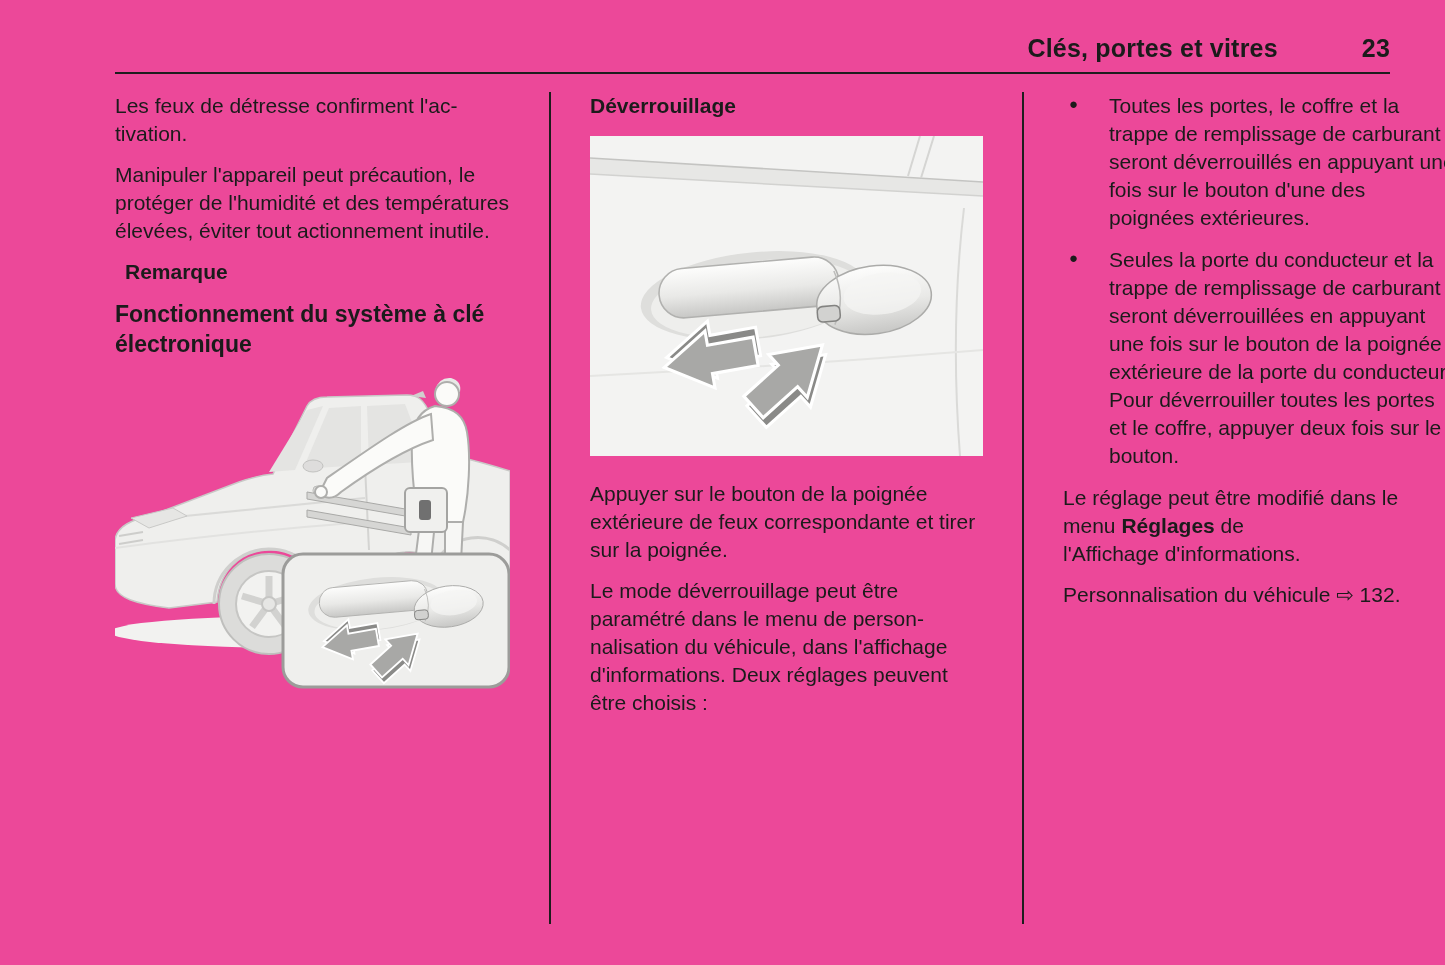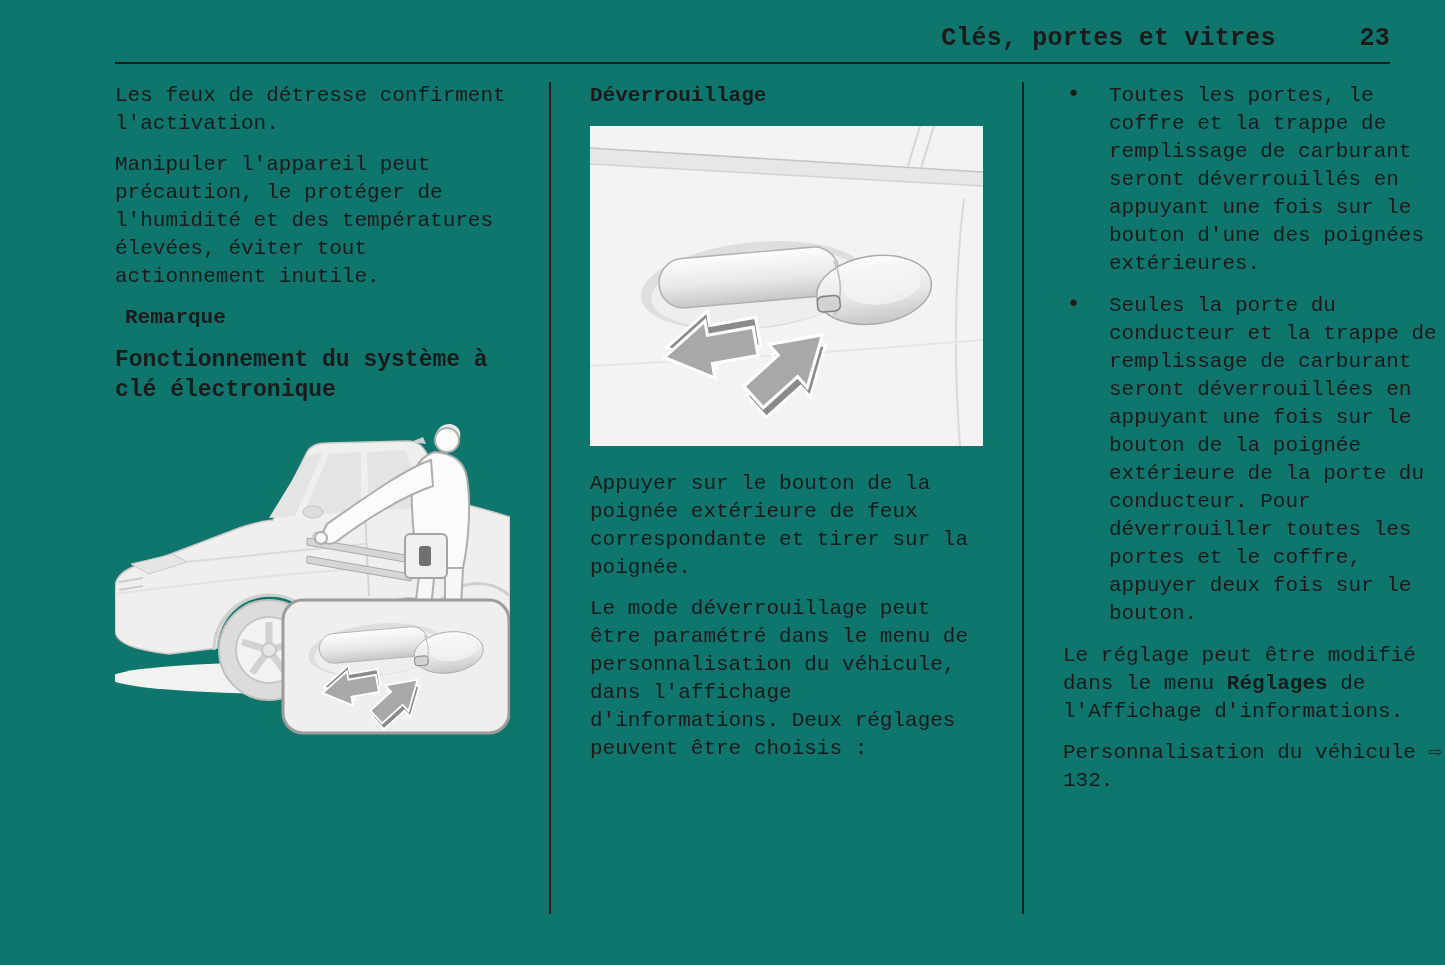--- a/index.html
+++ b/index.html
@@ -1,20 +1,20 @@
 <!DOCTYPE html>
 <html><head>
 <meta charset="utf-8">
 <style>
   html,body{margin:0;padding:0;background:#ffffff;}
   .page{
     width:1445px;height:965px;box-sizing:border-box;
-    padding:24px 55px 0 115px;
-    font-family:Liberation Mono, monospace;
-    color:#1b1b1b;background:#0f766e;overflow:hidden;
+    padding:34px 55px 0 115px;
+    font-family:Liberation Sans, sans-serif;
+    color:#1b1b1b;background:#ec4899;overflow:hidden;
   }
   
   .hdr{display:flex;justify-content:flex-end;align-items:baseline;gap:84px;}
   .hdr .chapter,.hdr .pagenum{font-size:25px;font-weight:bold;letter-spacing:.2px;}
   .rule{height:2px;background:#1d1d1d;margin-top:9px;}
   
   .columns{display:grid;grid-template-columns:395px 2px 393px 2px 393px;column-gap:39px;margin-top:18px;}
   .vsep{background:#1d1d1d;height:832px;width:2px;}
   .col{font-size:21px;line-height:28px;}
   p{margin:0 0 13px;}

